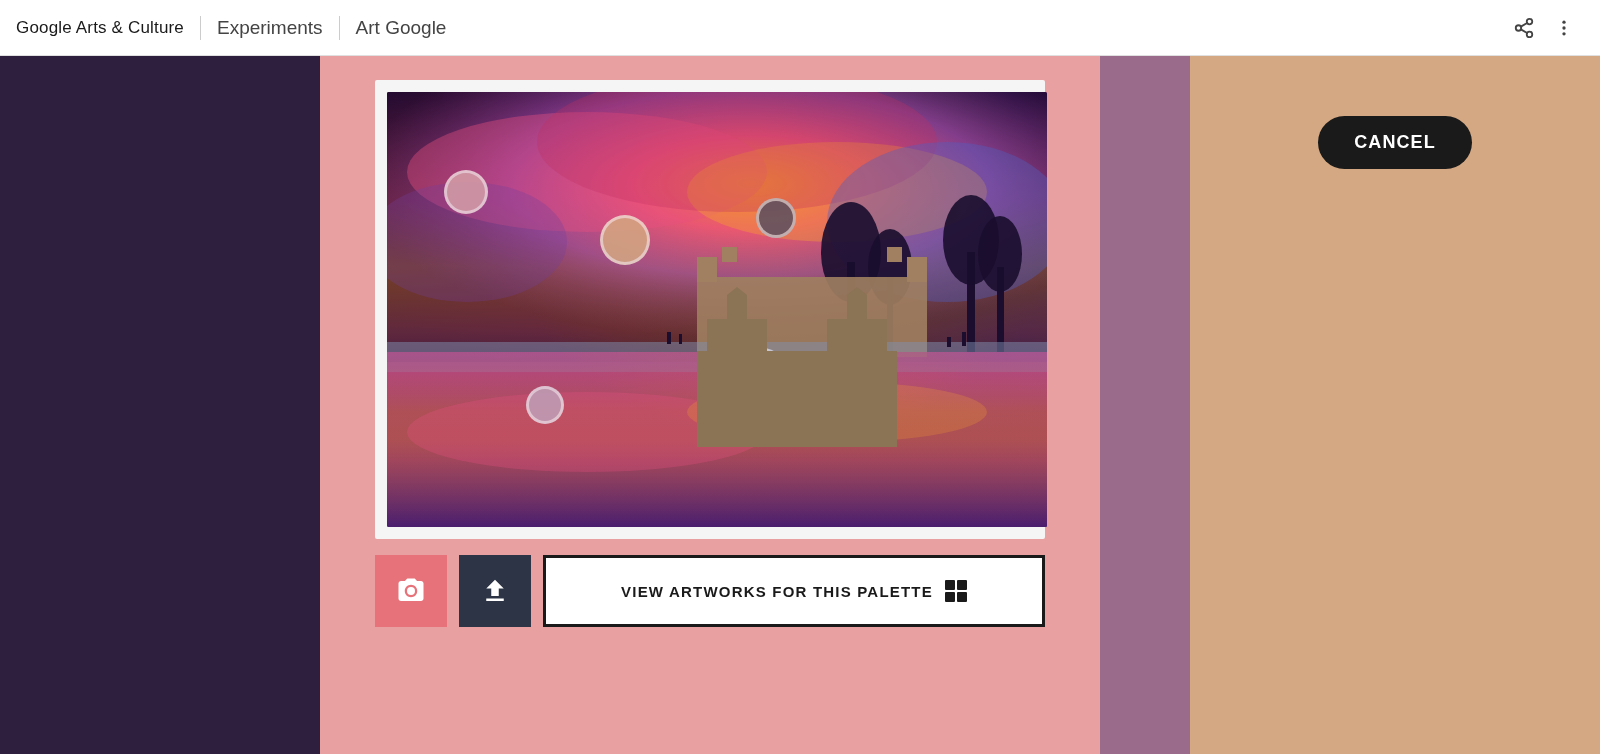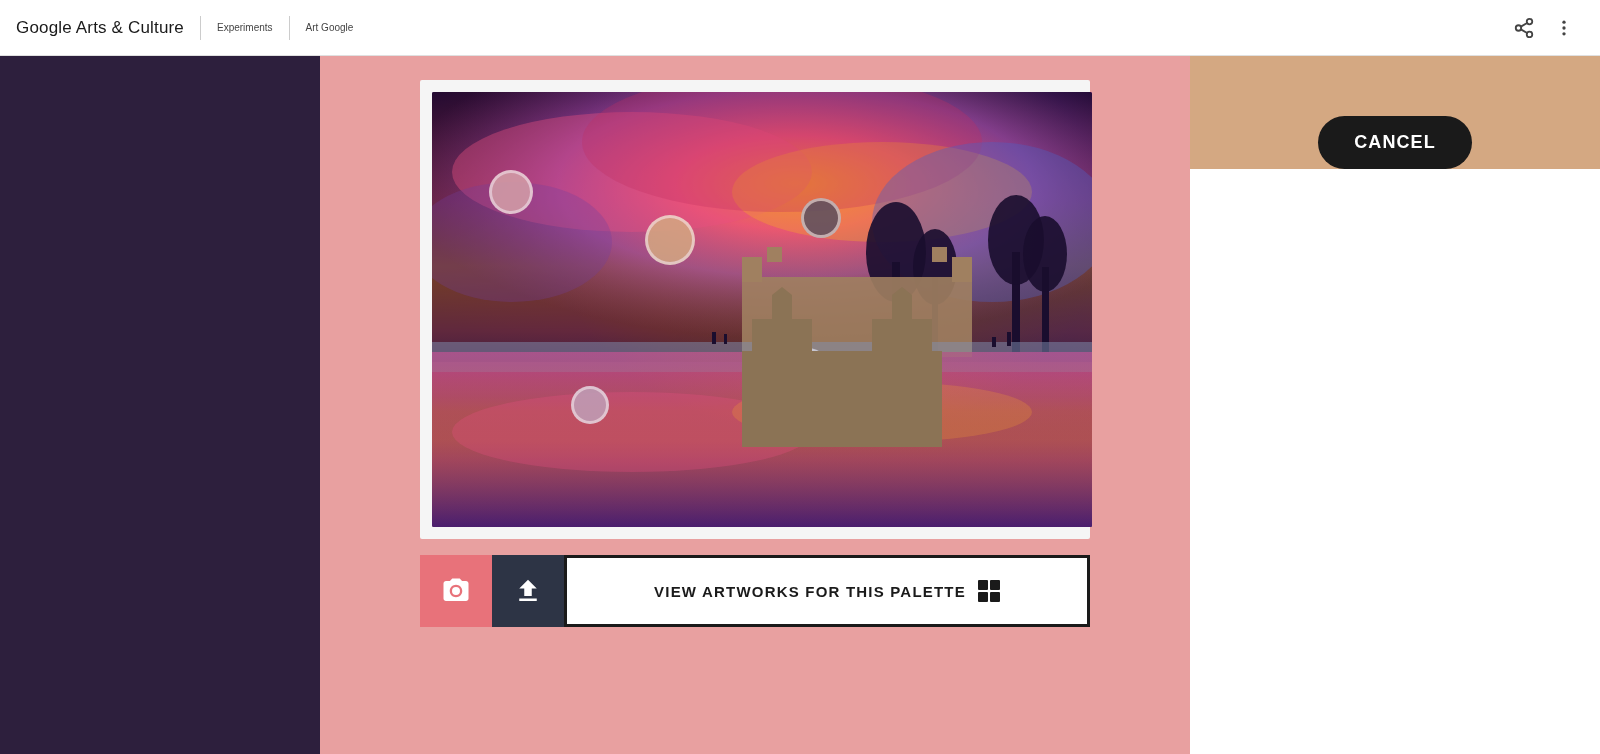--- a/index.html
+++ b/index.html
@@ -25,21 +25,21 @@
       font-weight: 400;
       color: #1a1a1a;
     }
     .header-divider {
       width: 1px;
       height: 24px;
       background: #ccc;
       margin: 0 16px;
     }
     .header-nav-link {
-      font-size: 10px;
+      font-size: 19px;
       color: #444;
       text-decoration: none;
       cursor: pointer;
     }
     .header-spacer { flex: 1; }
     .header-icon-btn {
       width: 40px; height: 40px;
       border: none; background: none;
       cursor: pointer;
       display: flex; align-items: center; justify-content: center;
@@ -157,21 +157,21 @@
       position: absolute;
       border-radius: 50%;
       border: 3px solid rgba(255,255,255,0.6);
       cursor: pointer;
     }
 
     
     #toolbar {
       display: flex;
       flex-direction: row;
-      gap: 0;
+      gap: 12px;
       margin-top: 16px;
       width: 670px;
       border-radius: 29px;
     }
 
     .toolbar-btn-camera {
       width: 72px; height: 72px;
       background: #e8727a;
       border: none;
       cursor: pointer;
@@ -199,21 +199,21 @@
       gap: 12px;
       font-size: 15px;
       font-weight: 700;
       letter-spacing: 0.08em;
       color: #1a1a1a;
     }
 
     
     #right-panels {
       display: flex;
-      flex-direction: column;
+      flex-direction: row;
       flex-shrink: 0;
     }
 
     #mid-right-panel {
       width: 90px;
       background: #9a6b8a;
       flex-shrink: 0;
     }
 
     #far-right-panel {

